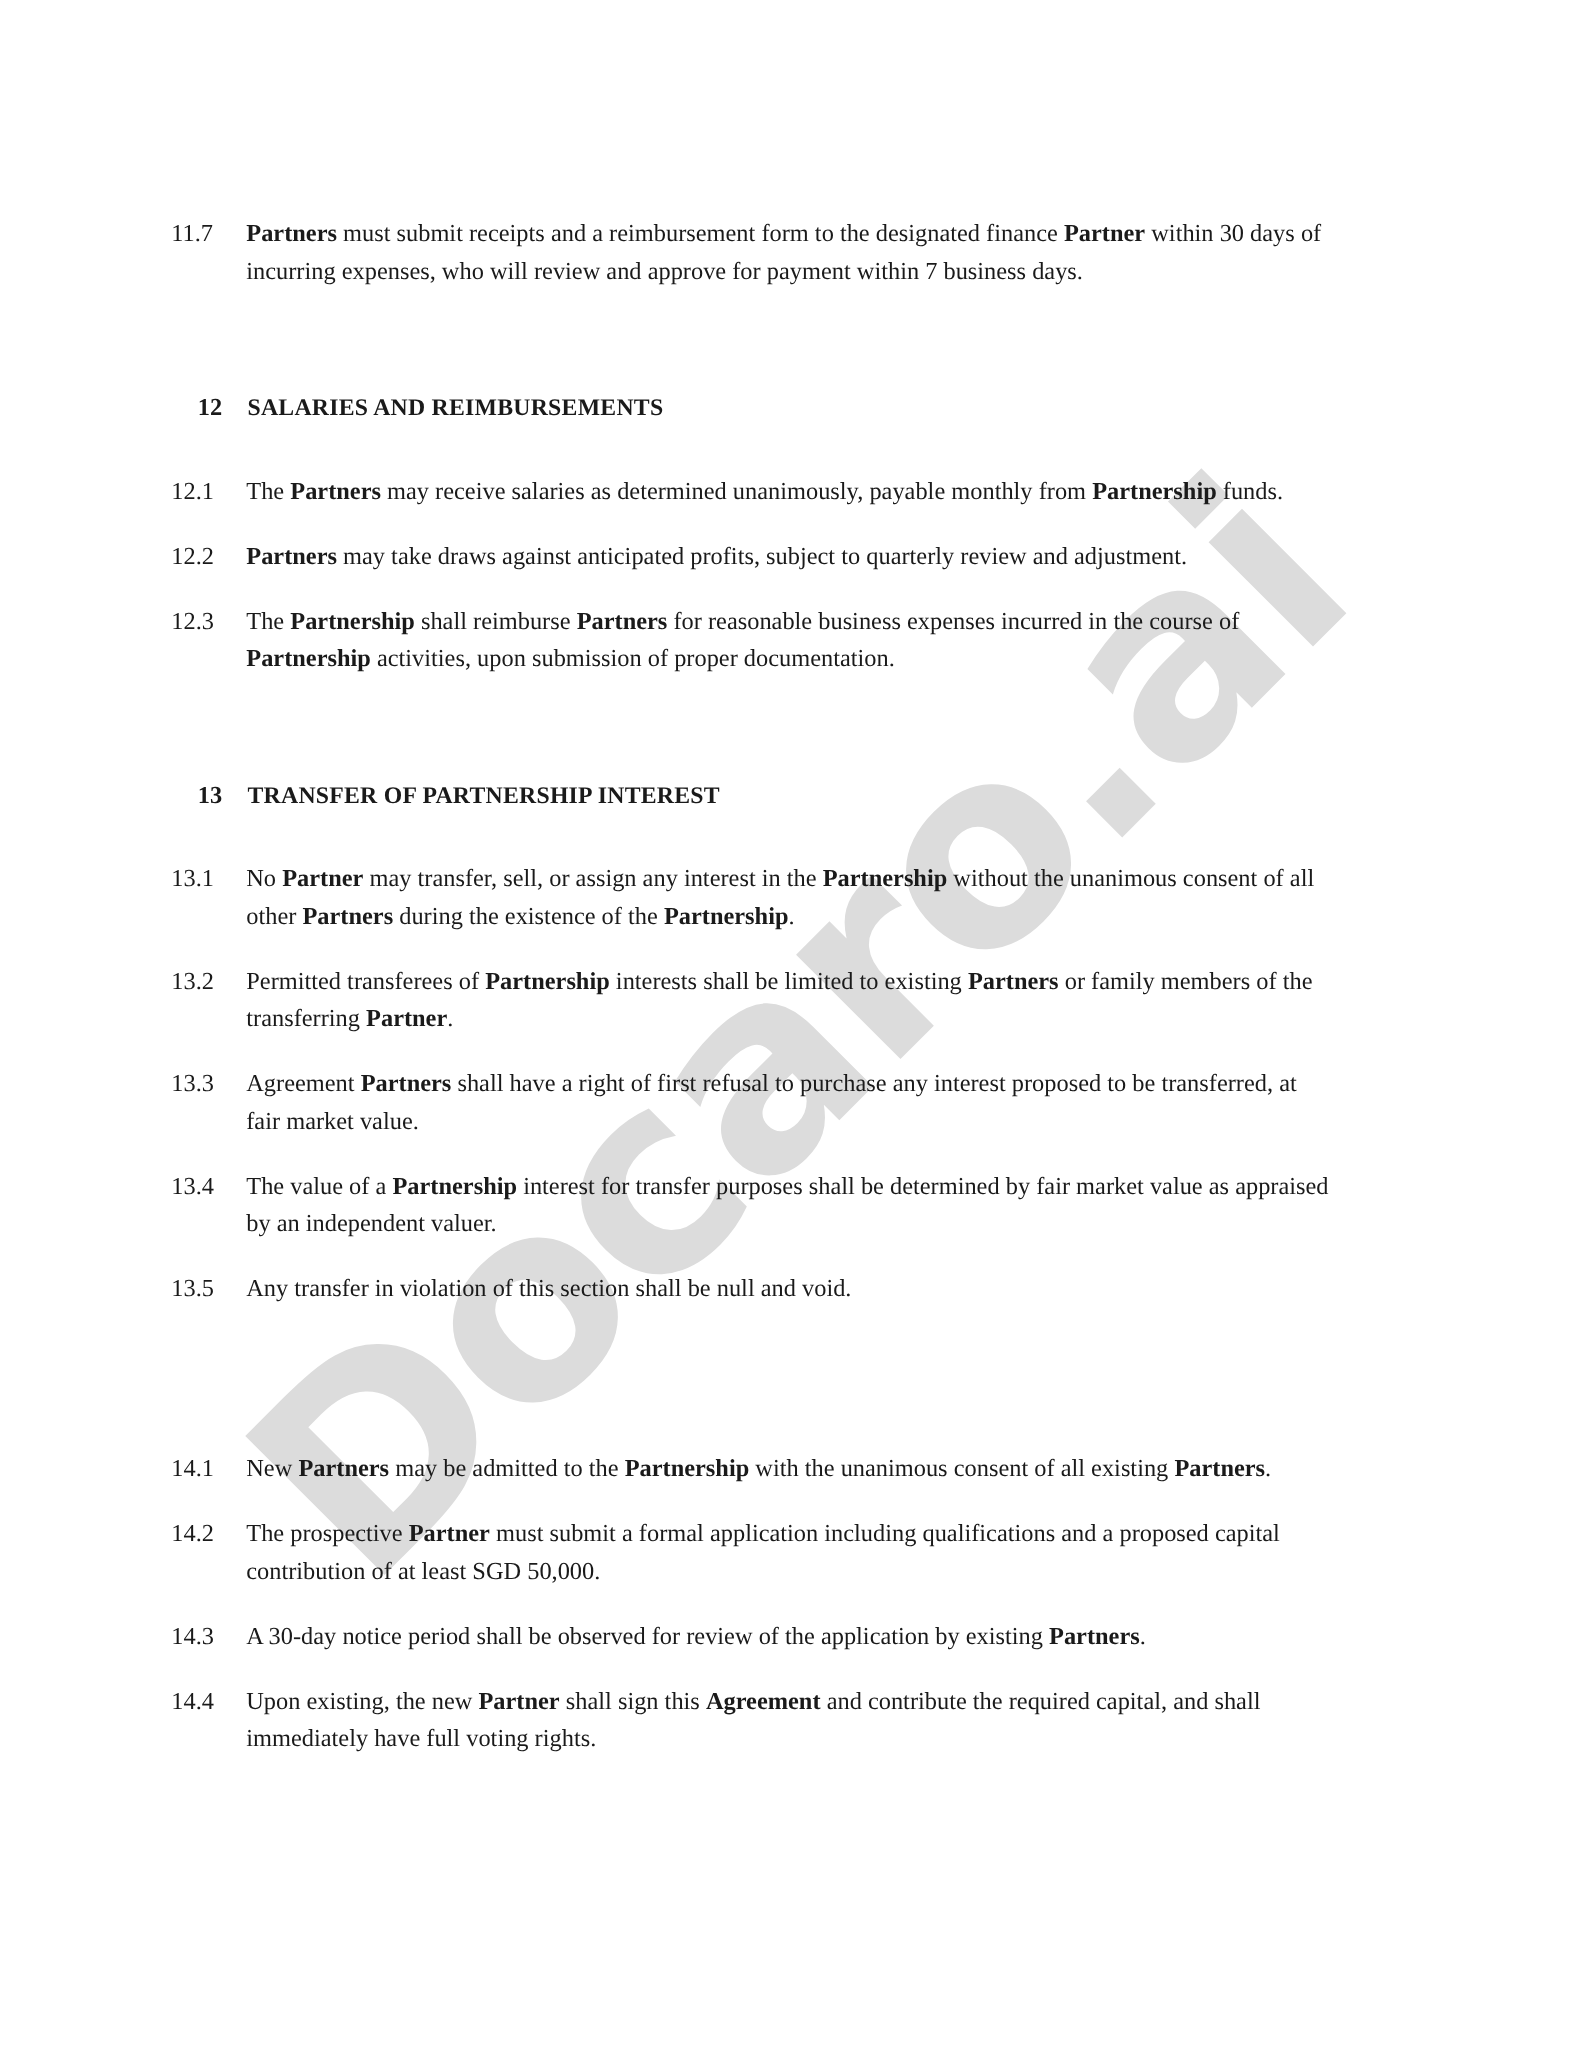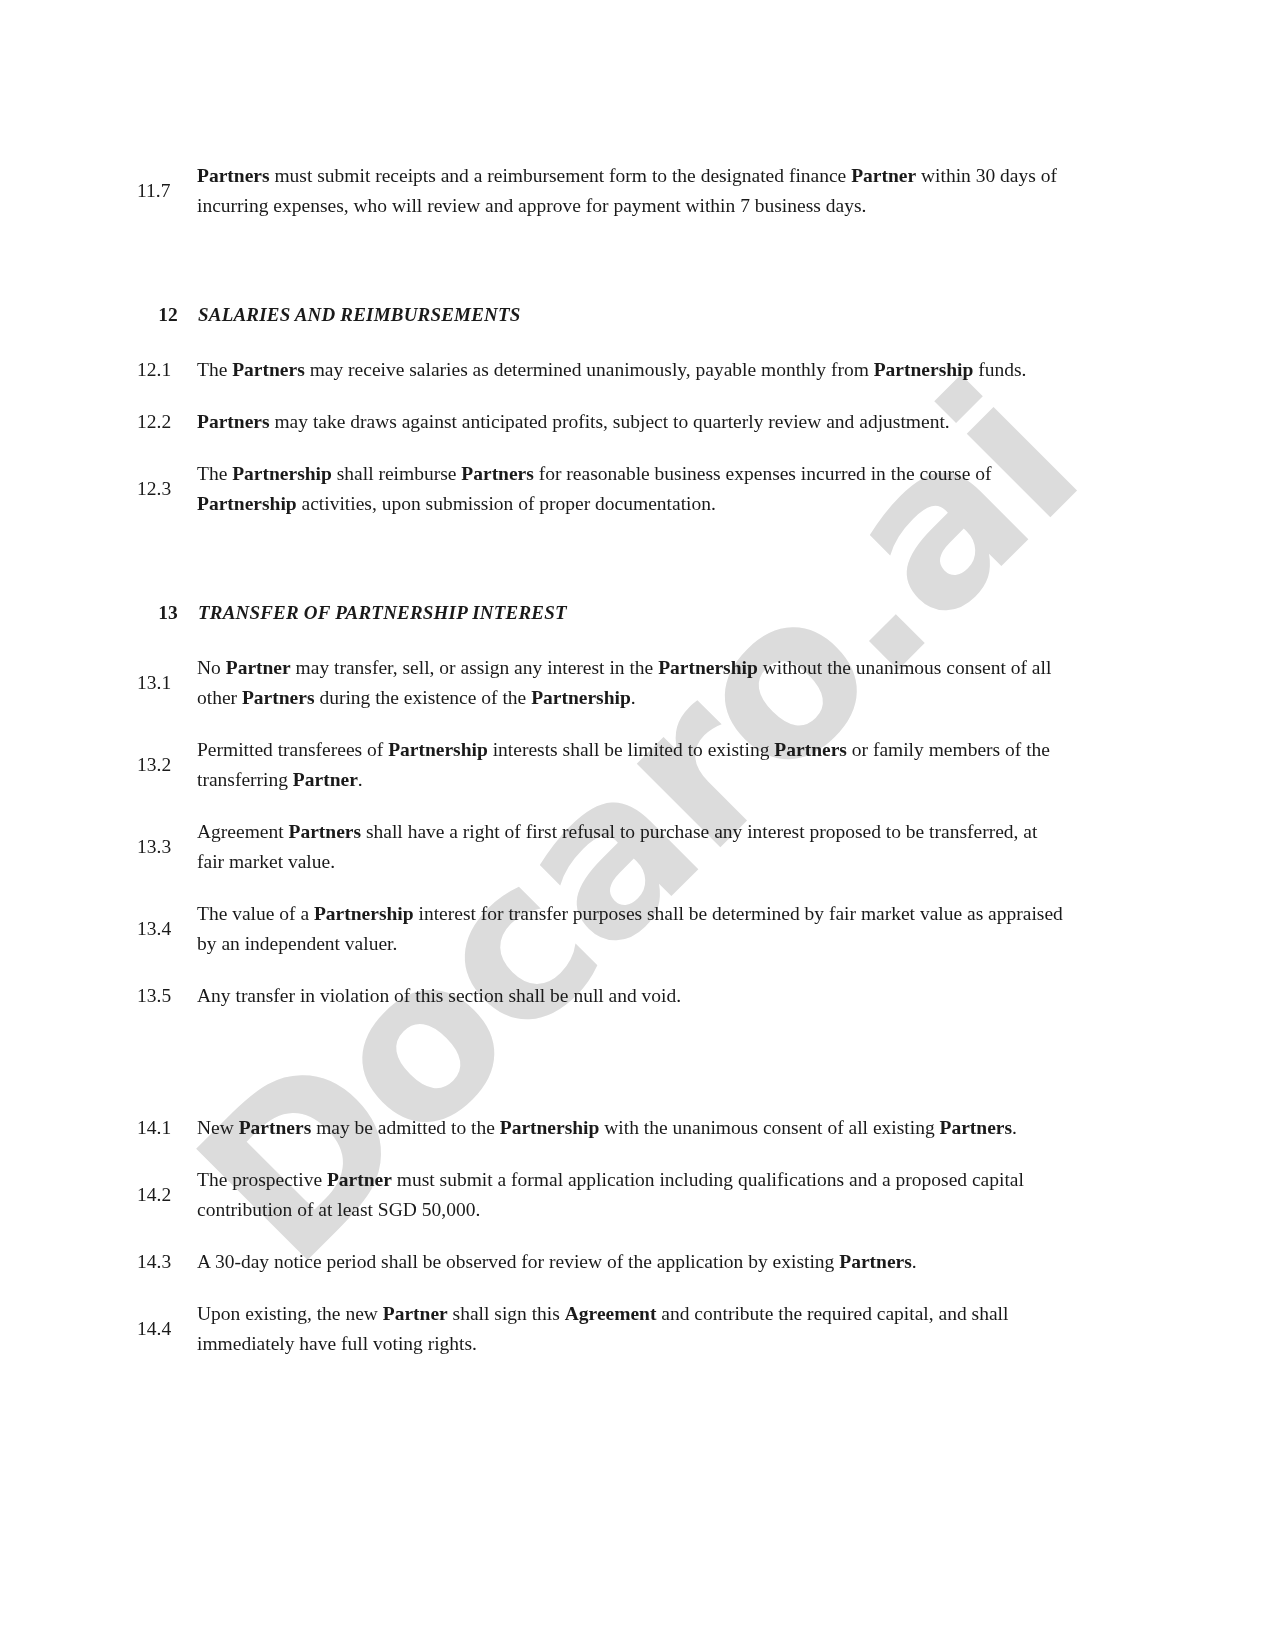--- a/index.html
+++ b/index.html
@@ -57,22 +57,22 @@
   .doc-body {
     position: absolute;
     left: 137px;
     top: 157px;
     width: 926px;
   }
 
   
   .clause {
     display: flex;
-    align-items: center;
-    margin: 4px 0 22px 0;
+    align-items: flex-start;
+    margin: 16px 0 22px 0;
   }
   .clause .num {
     flex: 0 0 60px;
     width: 60px;
     font-size: 19.5px;
     line-height: 30px;
     text-align: left;
     white-space: nowrap;
   }
   .clause .body {
@@ -100,21 +100,20 @@
     font-weight: 700;
     text-align: center;
     white-space: nowrap;
   }
   .section-heading .title {
     flex: 1 1 auto;
     font-size: 19px;
     line-height: 30px;
     font-weight: 700;
     letter-spacing: 0.2px;
-    font-style: italic;
   }
 
   .gap-before-heading { height: 56px; }
   .gap-after-heading  { height: 20px; }
 </style>
 </head>
 <body>
 
 <div class="page">
 

